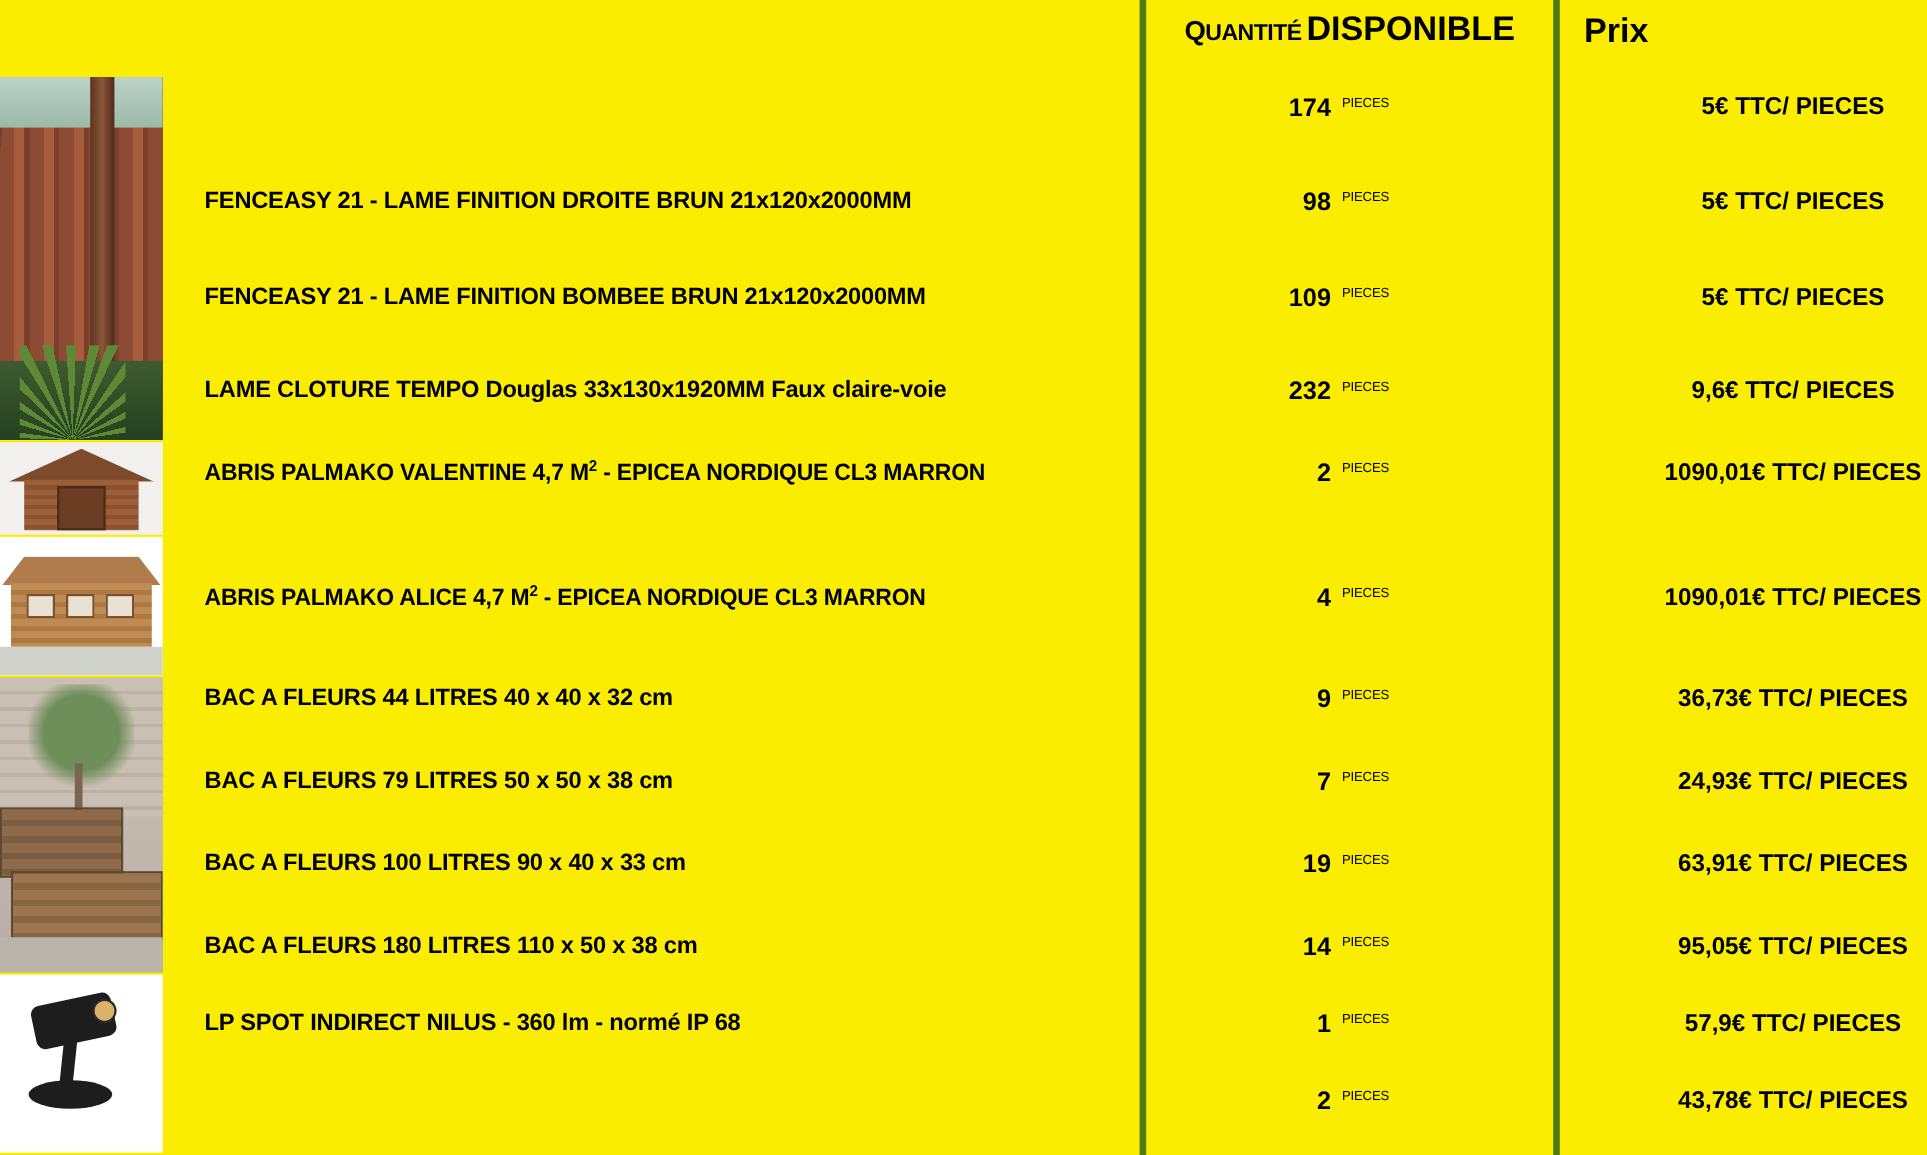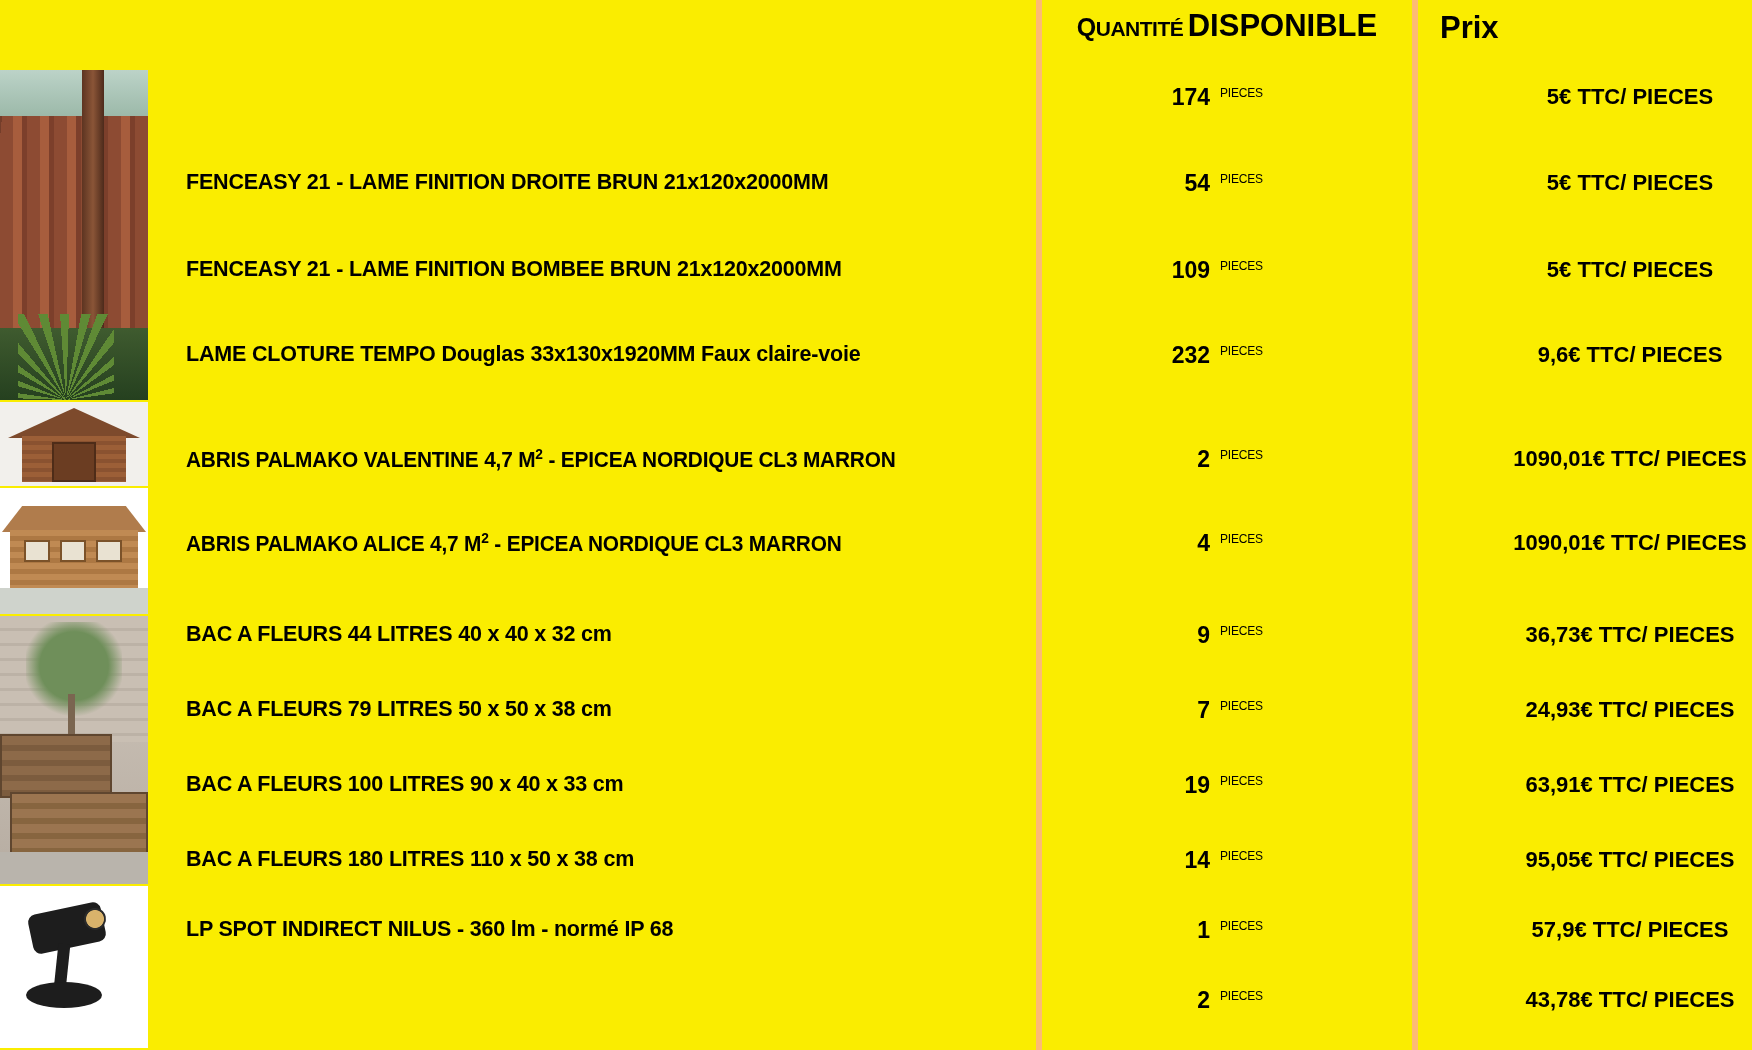--- a/index.html
+++ b/index.html
@@ -11,21 +11,21 @@
     width: 1752px;
     height: 1050px;
     font-family: "Liberation Sans", sans-serif;
     overflow: hidden;
   }
 
   .sheet {
     position: relative;
     width: 1752px;
     height: 1050px;
-    background: #fdba74;
+    background: #4d7c0f;
   }
 
   
   .yellow-main {
     position: absolute;
     left: 0;
     top: 0;
     width: 1036px;
     height: 1050px;
     background: #faed00;
@@ -376,40 +376,40 @@
   <div class="rows">
 
     <div class="row" style="top:14px;">
       <div class="cell-qty">174</div>
       <div class="cell-unit">PIECES</div>
       <div class="cell-price">5€ TTC/ PIECES</div>
     </div>
 
     <div class="row" style="top:100px;">
       <div class="cell-name">FENCEASY 21 - LAME FINITION DROITE  BRUN 21x120x2000MM</div>
-      <div class="cell-qty">54</div>
+      <div class="cell-qty">98</div>
       <div class="cell-unit">PIECES</div>
       <div class="cell-price">5€ TTC/ PIECES</div>
     </div>
 
     <div class="row" style="top:187px;">
       <div class="cell-name">FENCEASY 21 - LAME FINITION BOMBEE BRUN 21x120x2000MM</div>
       <div class="cell-qty">109</div>
       <div class="cell-unit">PIECES</div>
       <div class="cell-price">5€ TTC/ PIECES</div>
     </div>
 
     <div class="row" style="top:272px;">
       <div class="cell-name">LAME CLOTURE TEMPO Douglas 33x130x1920MM Faux claire-voie</div>
       <div class="cell-qty">232</div>
       <div class="cell-unit">PIECES</div>
       <div class="cell-price">9,6€ TTC/ PIECES</div>
     </div>
 
-    <div class="row" style="top:376px;">
+    <div class="row" style="top:346px;">
       <div class="cell-name condensed">ABRIS PALMAKO VALENTINE 4,7 M<span class="sup">2</span> - EPICEA NORDIQUE CL3 MARRON</div>
       <div class="cell-qty">2</div>
       <div class="cell-unit">PIECES</div>
       <div class="cell-price">1090,01€ TTC/ PIECES</div>
     </div>
 
     <div class="row" style="top:460px;">
       <div class="cell-name condensed">ABRIS PALMAKO ALICE 4,7 M<span class="sup">2</span> - EPICEA NORDIQUE CL3 MARRON</div>
       <div class="cell-qty">4</div>
       <div class="cell-unit">PIECES</div>

